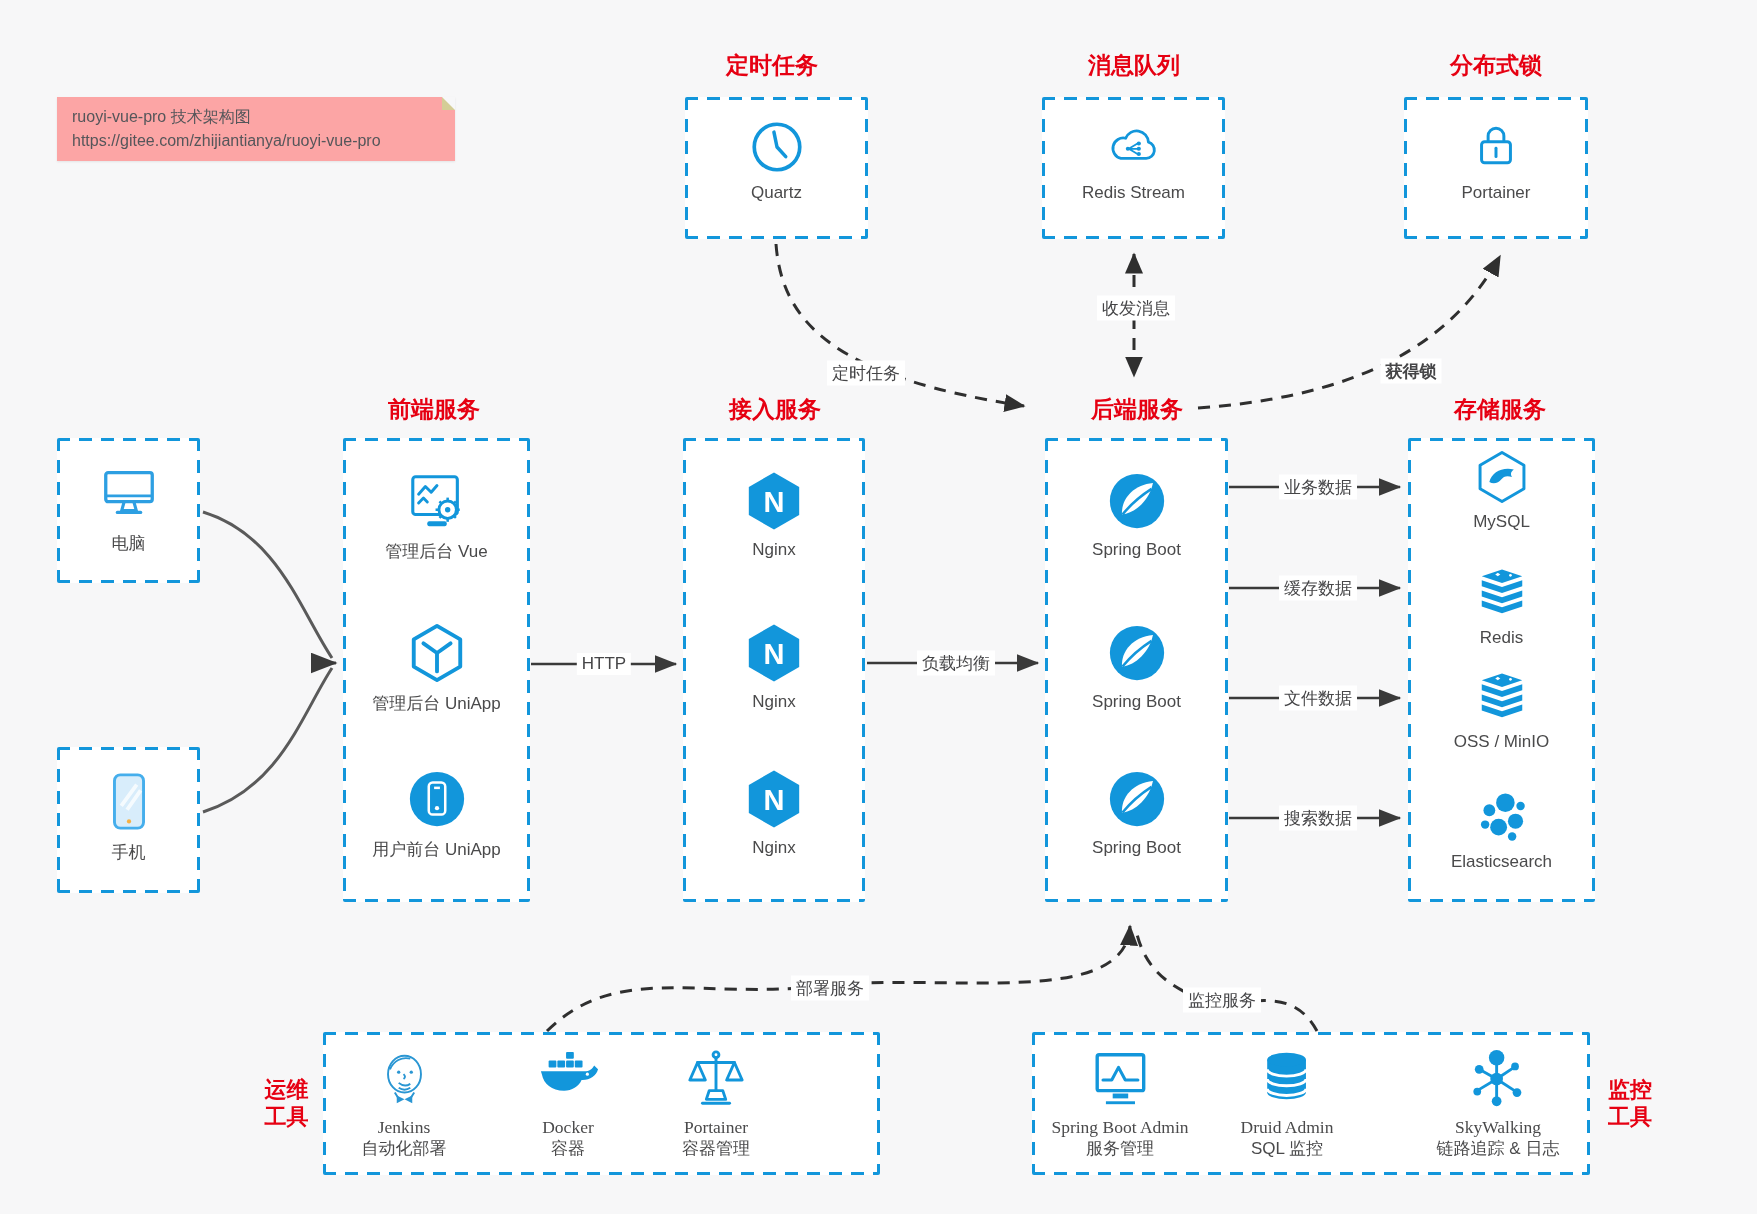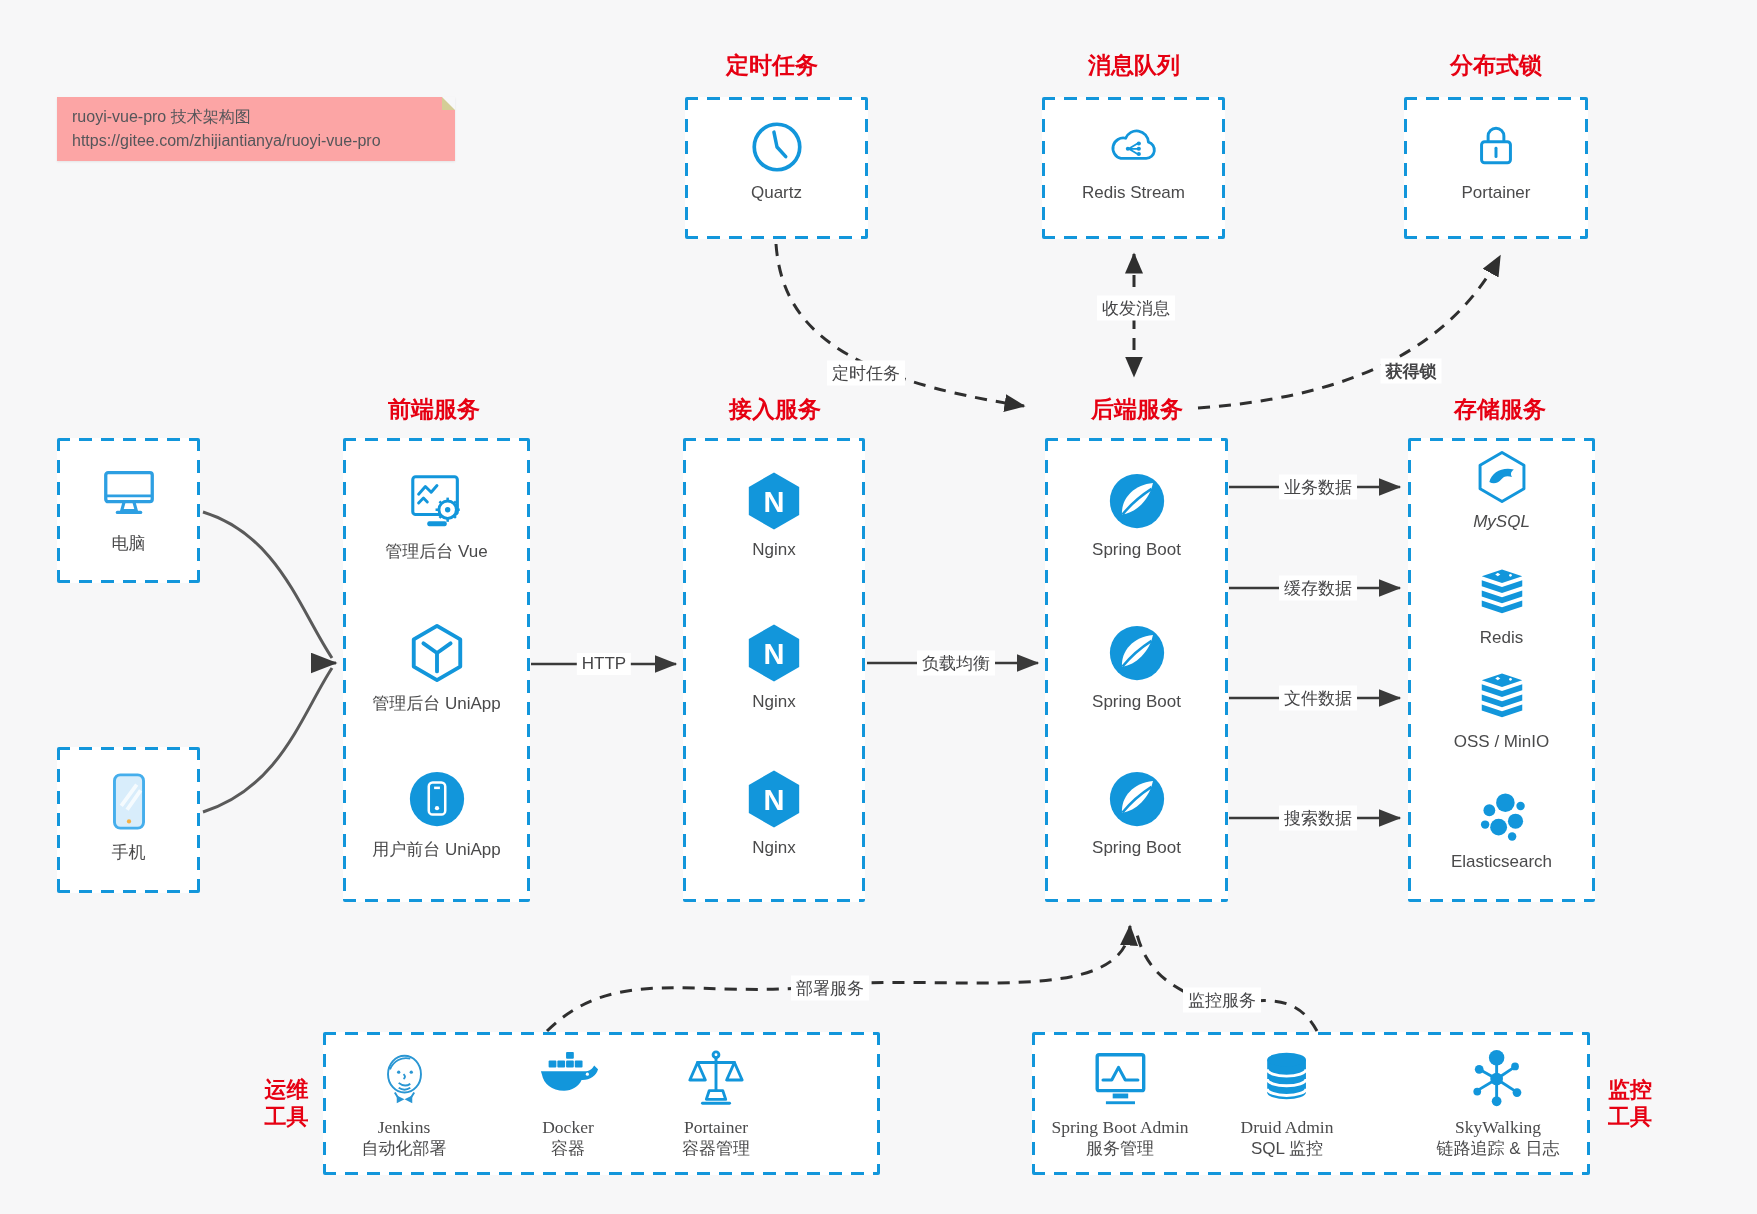--- a/index.html
+++ b/index.html
@@ -236,21 +236,21 @@
       <svg class="ic62" viewBox="0 0 64 64">
         <circle cx="32" cy="32" r="28" fill="#1296db"></circle>
         <path d="M16.5 46 C15.5 30 28 15.5 48.5 13.5 C46.5 22 43 29 36.5 35.5 C30.5 41.5 24 45 16.5 46 Z" fill="#ffffff"></path>
         <path d="M17 46 C26 35 36 26.5 47 19.5" stroke="#1296db" stroke-width="2.6" fill="none"></path>
       </svg>
       <div class="lbl">Spring Boot</div>
     </div>
   </div>
 
   <div class="dbox" style="left:1408px;top:438px;width:187px;height:464px;">
-    <div class="item" style="top:12px;font-style:italic;">
+    <div class="item" style="top:12px;">
       <svg class="ic54" viewBox="0 0 64 64">
         <polygon points="32,3 58,18 58,46 32,61 6,46 6,18" fill="none" stroke="#1296db" stroke-width="3.5" stroke-linejoin="round"></polygon>
         <path d="M17 38 C20 26 32 20 46 23 C42 26 42 29 44 32 C38 30 34 31 31 35 C28 39 22 41 17 38 Z" fill="#1296db"></path>
       </svg>
       <div class="lbl">MySQL</div>
     </div>
     <div class="item" style="top:232px;">
       <svg class="ic54" viewBox="0 0 64 64">
         <g fill="#1296db">
           <path d="M32 4 L56 12 L32 20 L8 12 Z"></path>

